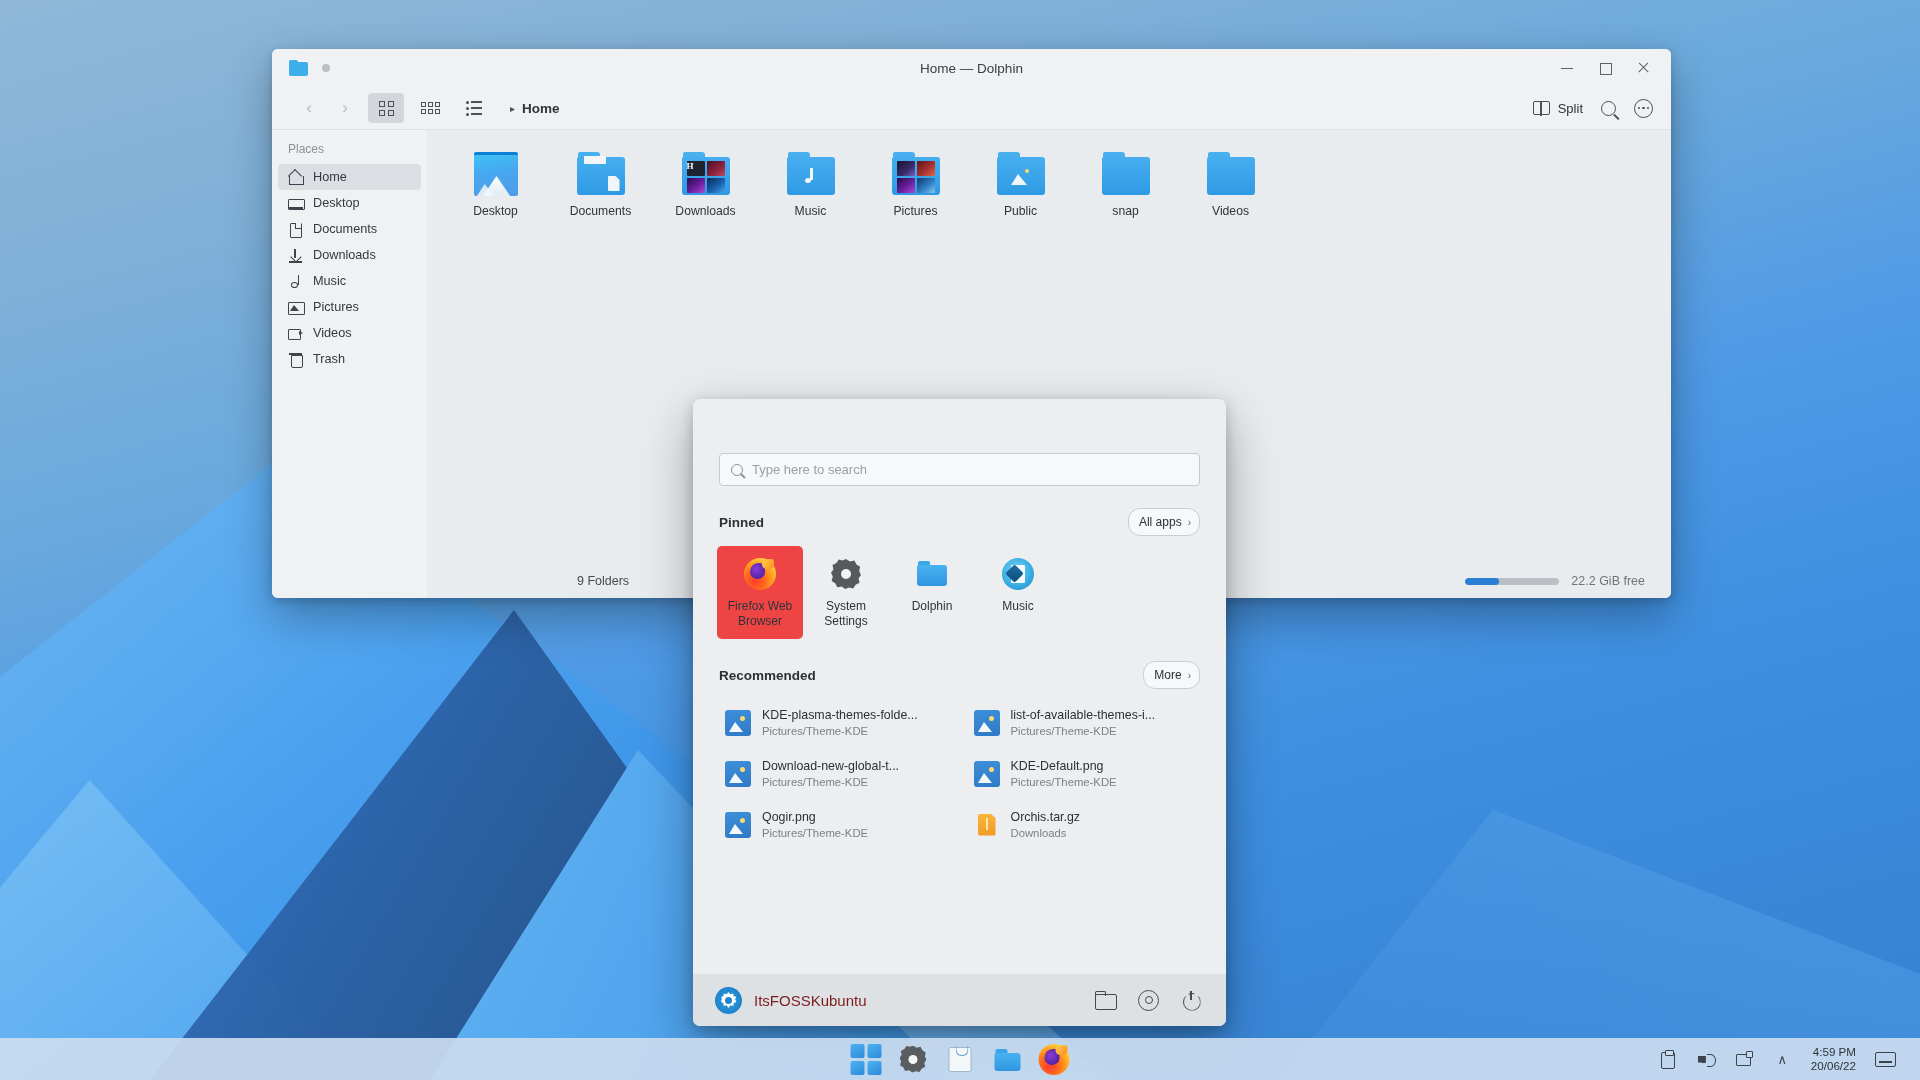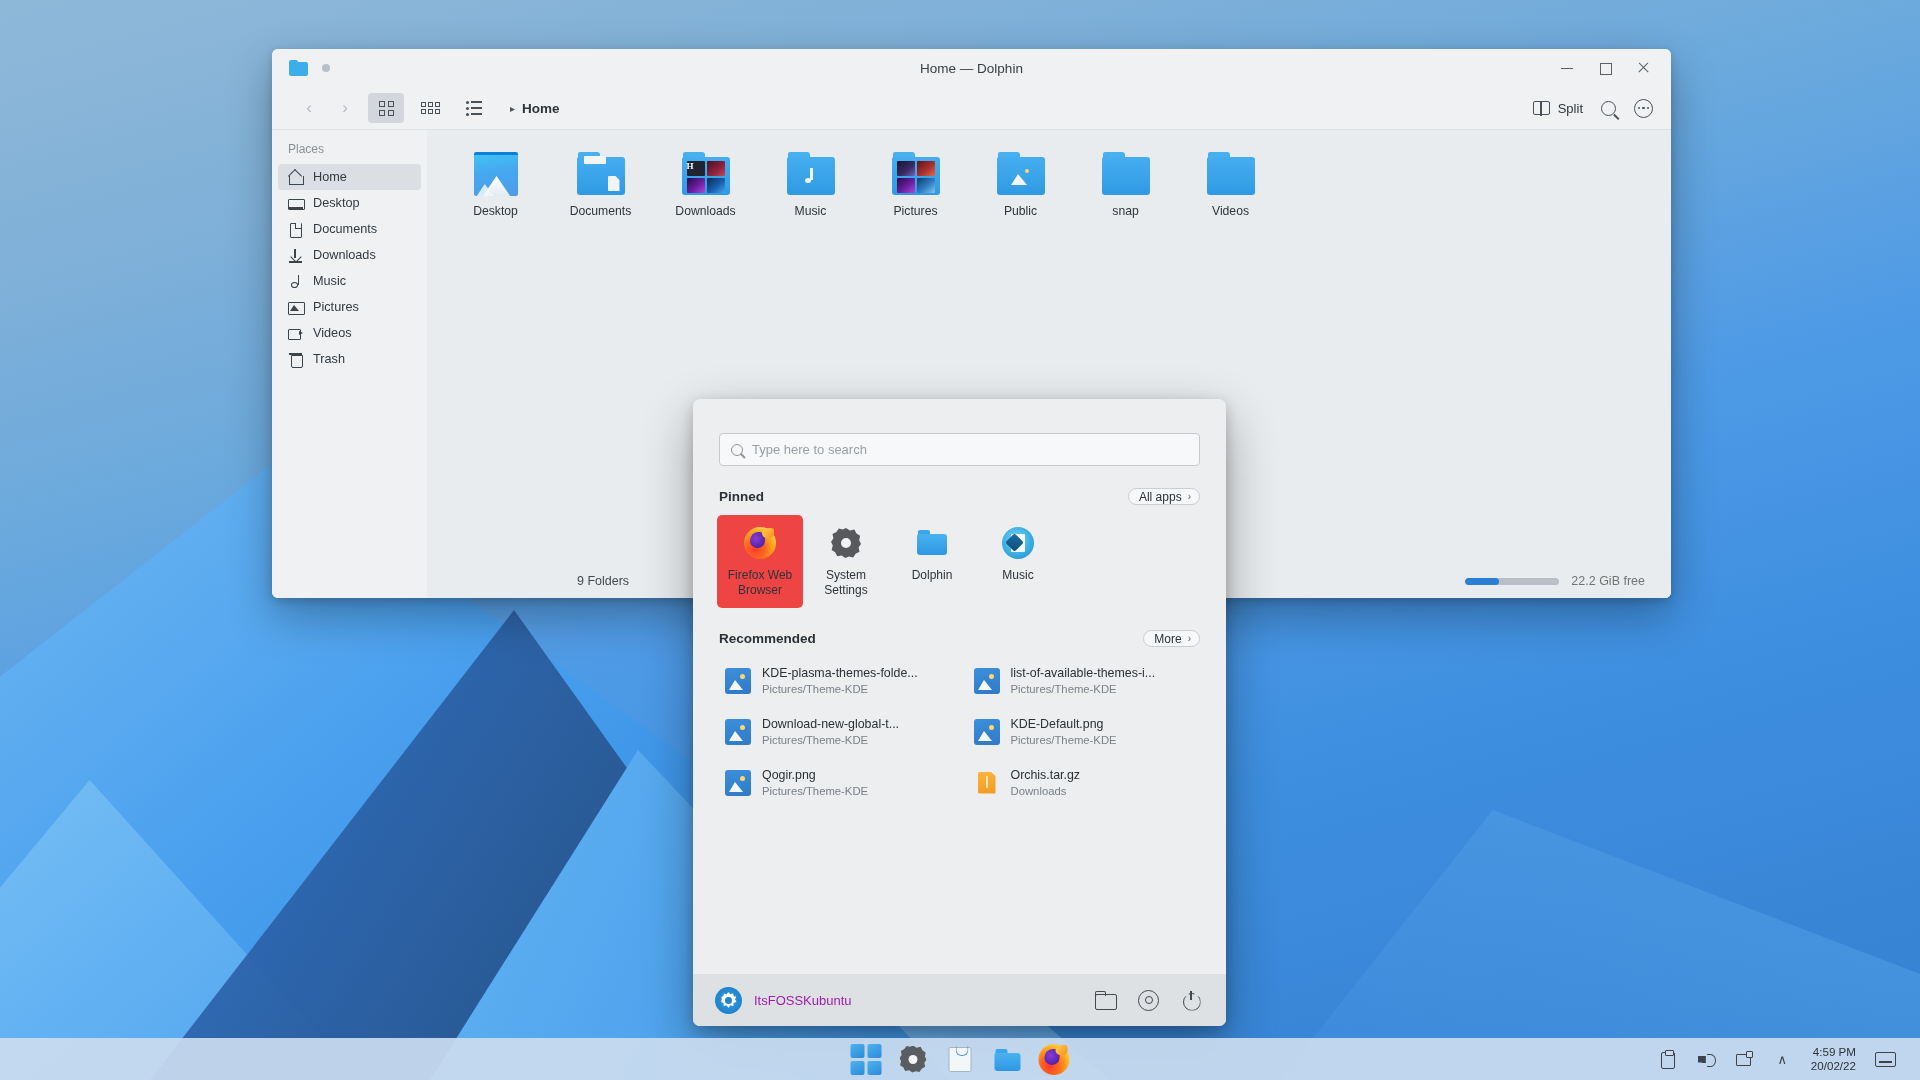--- a/index.html
+++ b/index.html
@@ -285,41 +285,41 @@
   #kickoff {
     position: absolute;
     left: 693px; top: 399px;
     width: 533px; height: 627px;
     border-radius: 7px;
     background: #eceef0;
     box-shadow: 0 20px 52px rgba(0,0,0,.33), 0 4px 14px rgba(0,0,0,.2);
     display: flex; flex-direction: column;
     overflow: hidden;
   }
-  .ko-searchwrap { padding: 34px 26px 0 26px; text-align: right; }
+  .ko-searchwrap { padding: 54px 26px 0 26px; text-align: right; }
   .ko-search {
     height: 33px; background: #f7f8f9;
     border: 1px solid #c5cacf; border-radius: 4px;
     display: flex; align-items: center; gap: 9px; padding: 0 11px;
     cursor: text;
   }
   .ko-search-ico { width: 12px; height: 12px; border: 1.5px solid #8d939a; border-radius: 50%; position: relative; flex:0 0 12px; }
   .ko-search-ico::after { content:""; position:absolute; right:-4px; bottom:-2px; width:6px; height:1.5px; background:#8d939a; transform: rotate(45deg); }
   .ko-search-ph { font-size: 13px; color: #9aa0a7; }
 
   .ko-sectionhdr {
     display: flex; align-items: center;
     padding: 22px 26px 0 26px;
   }
   .ko-sectionhdr .t { font-size: 13.5px; font-weight: 700; color: #2c3136; }
   .ko-pill {
     margin-left: auto;
     display: flex; align-items: center; gap: 6px;
     background: #f7f8f9; border: 1px solid #c9ced3; border-radius: 12px;
-    height: 17px; padding: 0 8px 0 10px;
+    height: 28px; padding: 0 8px 0 10px;
     font-size: 12px; color: #2c3136; cursor: pointer;
   }
   .ko-pill .chev { font-size: 10px; color: #5c6268; }
 
   .ko-pinned {
     display: flex; padding: 10px 24px 0 24px; gap: 0;
   }
   .ko-app {
     width: 86px; padding: 12px 4px 11px 4px;
     display: flex; flex-direction: column; align-items: center; gap: 9px;
@@ -405,21 +405,21 @@
   }
   .ko-avatar::before {
     content:""; position:absolute; left:5.5px; top:5.5px; width:16px; height:16px;
     border-radius:50%; background:#fff;
     clip-path: polygon(50% 0,62% 14%,80% 8%,82% 27%,100% 30%,91% 46%,100% 62%,82% 68%,80% 88%,62% 83%,50% 100%,38% 83%,20% 88%,18% 68%,0 62%,9% 46%,0 30%,18% 27%,20% 8%,38% 14%);
   }
   .ko-avatar::after {
     content:""; position:absolute; left:10px; top:10px; width:7px; height:7px;
     border-radius:50%; background:#1f86cc;
   }
-  .ko-username { font-size: 13px; color: #a21caf; }
+  .ko-username { font-size: 15px; color: #7f1d1d; }
   .ko-footbtns { margin-left: auto; display: flex; align-items: center; gap: 22px; }
   .fb { width: 21px; height: 21px; position: relative; cursor: pointer; }
   .fb-folder::before { content:""; position:absolute; left:0; top:4px; width:20px; height:14px; border:1.6px solid #44494e; border-radius:2px; }
   .fb-folder::after { content:""; position:absolute; left:0; top:1px; width:9px; height:4px; border:1.6px solid #44494e; border-bottom:none; border-radius:2px 2px 0 0; }
   .fb-gear { border: 1.7px solid #44494e; border-radius: 50%; }
   .fb-gear::after { content:""; position:absolute; left:5.5px; top:5.5px; width:6px; height:6px; border:1.7px solid #44494e; border-radius:50%; }
   .fb-power::before {
     content:""; position:absolute; left:1.5px; top:3px; width:16px; height:16px;
     border:1.7px solid #44494e; border-radius:50%; clip-path: polygon(0 22%, 34% 22%, 34% 0, 66% 0, 66% 22%, 100% 22%, 100% 100%, 0 100%);
   }
@@ -862,19 +862,19 @@
         </div>
     </div>
 
     <div class="tb-tray">
       <div class="tray-ico ti-clip"></div>
       <div class="tray-ico ti-vol"></div>
       <div class="tray-ico ti-net"></div>
       <div class="tray-ico ti-chev">∧</div>
       <div class="tray-clock">
         <div>4:59 PM</div>
-        <div>20/02/22</div>
+        <div>20/06/22</div>
       </div>
       <div class="ti-show"></div>
     </div>
   </div>
 
 </div>
 
 </body></html>

